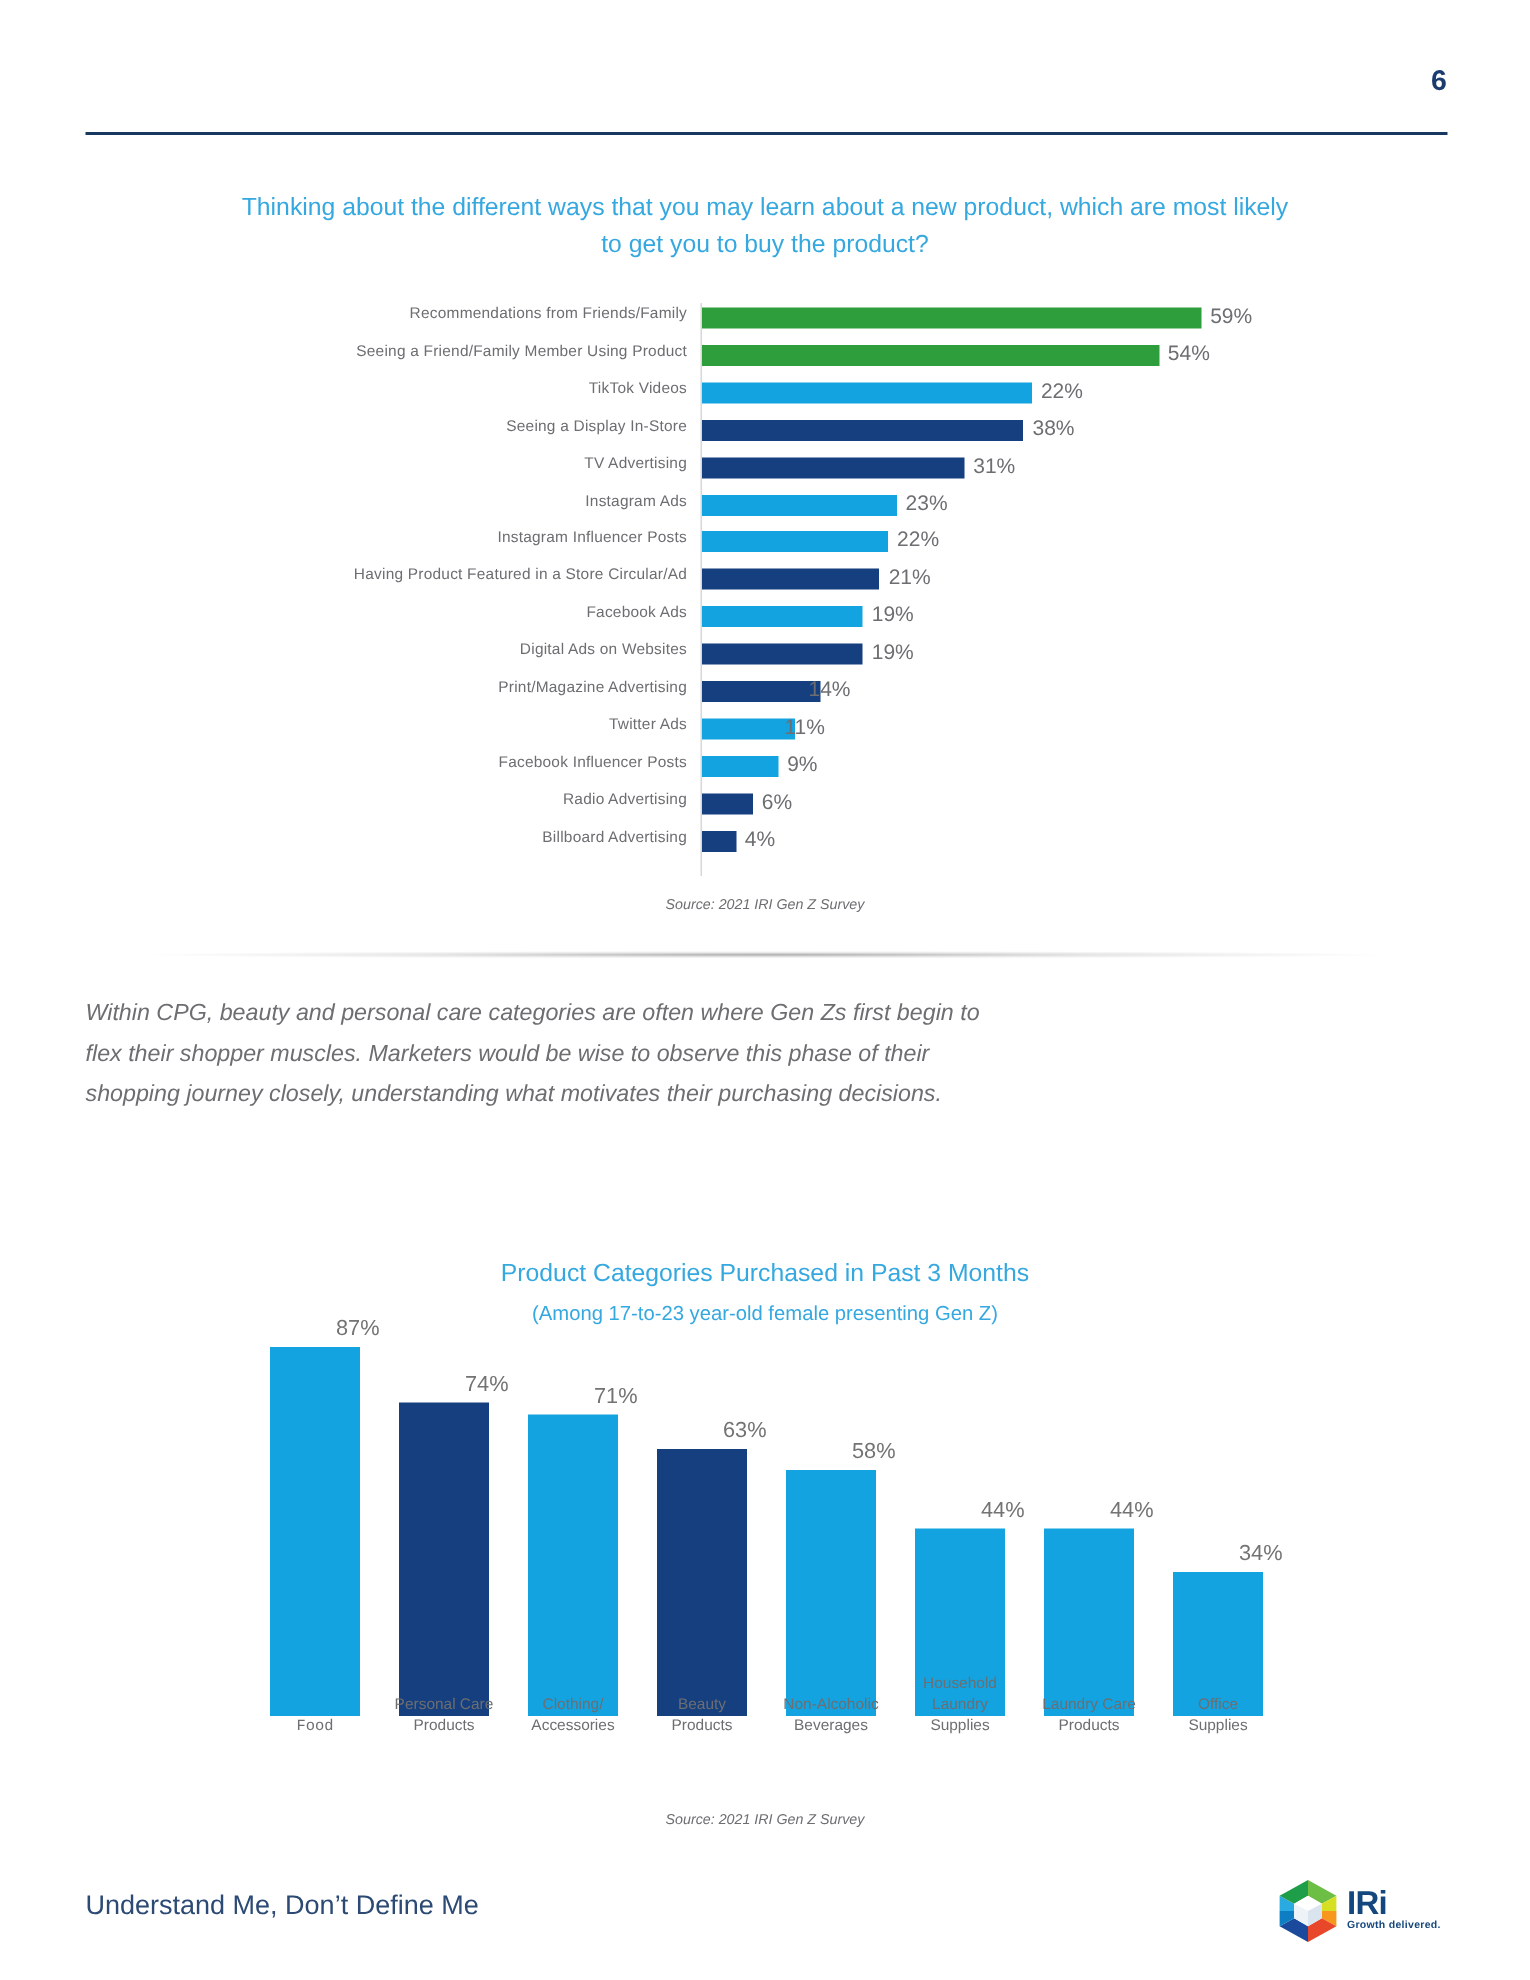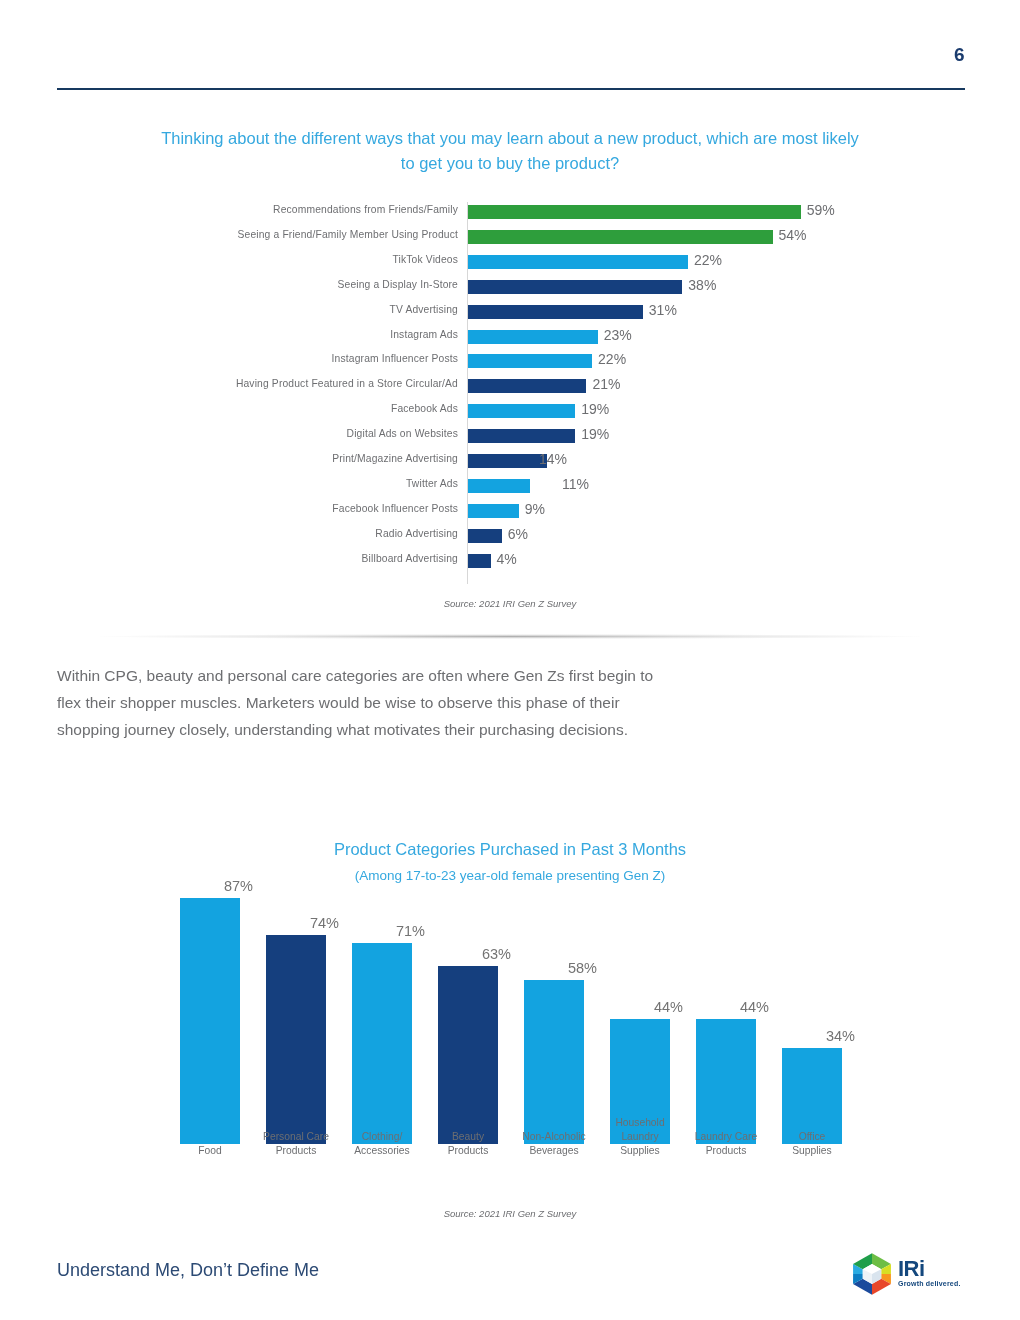--- a/index.html
+++ b/index.html
@@ -120,20 +120,21 @@
 
   
   .body-text {
     position: absolute;
     top: 662px;
     left: 57px;
     width: 620px;
     font-size: 15.5px;
     line-height: 27px;
     color: #6d6e71;
+    font-style: italic;
   }
 
   
   .chart2-title {
     position: absolute;
     top: 840px;
     left: 160px;
     width: 700px;
     text-align: center;
     font-size: 16.5px;
@@ -300,21 +301,21 @@
         <div class="c1-value" style="left: 581.16px;">19%</div>
       </div>
       <div class="c1-row" style="top: 249px;">
         <div class="c1-label">Print/Magazine Advertising</div>
         <div class="c1-bar" style="width: 78.96px; background: rgb(21, 63, 126);"></div>
         <div class="c1-value" style="left: 539px;">14%</div>
       </div>
       <div class="c1-row" style="top: 273.9px;">
         <div class="c1-label">Twitter Ads</div>
         <div class="c1-bar" style="width: 62.04px; background: rgb(19, 163, 224);"></div>
-        <div class="c1-value" style="left: 562px;">11%</div>
+        <div class="c1-value" style="left: 523px;">11%</div>
       </div>
       <div class="c1-row" style="top: 298.8px;">
         <div class="c1-label">Facebook Influencer Posts</div>
         <div class="c1-bar" style="width: 50.76px; background: rgb(19, 163, 224);"></div>
         <div class="c1-value" style="left: 524.76px;">9%</div>
       </div>
       <div class="c1-row" style="top: 323.7px;">
         <div class="c1-label">Radio Advertising</div>
         <div class="c1-bar" style="width: 33.84px; background: rgb(21, 63, 126);"></div>
         <div class="c1-value" style="left: 507.84px;">6%</div>
@@ -334,21 +335,21 @@
 
   <div class="chart2-title">Product Categories Purchased in Past 3 Months</div>
   <div class="chart2-subtitle">(Among 17-to-23 year-old female presenting Gen Z)</div>
 
   <div class="chart2" id="chart2">
       <div class="c2-col" style="left: 167px; height: 340px;">
         <div class="c2-barwrap">
           <div class="c2-bar" style="height: 246.21px; background: rgb(19, 163, 224);"></div>
           <div class="c2-value" style="bottom: 250.21px;">87%</div>
         </div>
-        <div class="c2-cat" style="bottom: 62px;">
+        <div class="c2-cat" style="bottom: 62px; font-family: Liberation Mono, monospace;">
           <div>Food</div>
         </div>
       </div>
       <div class="c2-col" style="left: 253px; height: 340px;">
         <div class="c2-barwrap">
           <div class="c2-bar" style="height: 209.42px; background: rgb(21, 63, 126);"></div>
           <div class="c2-value" style="bottom: 213.42px;">74%</div>
         </div>
         <div class="c2-cat" style="bottom: 62px;">
           <div>Personal Care</div>

